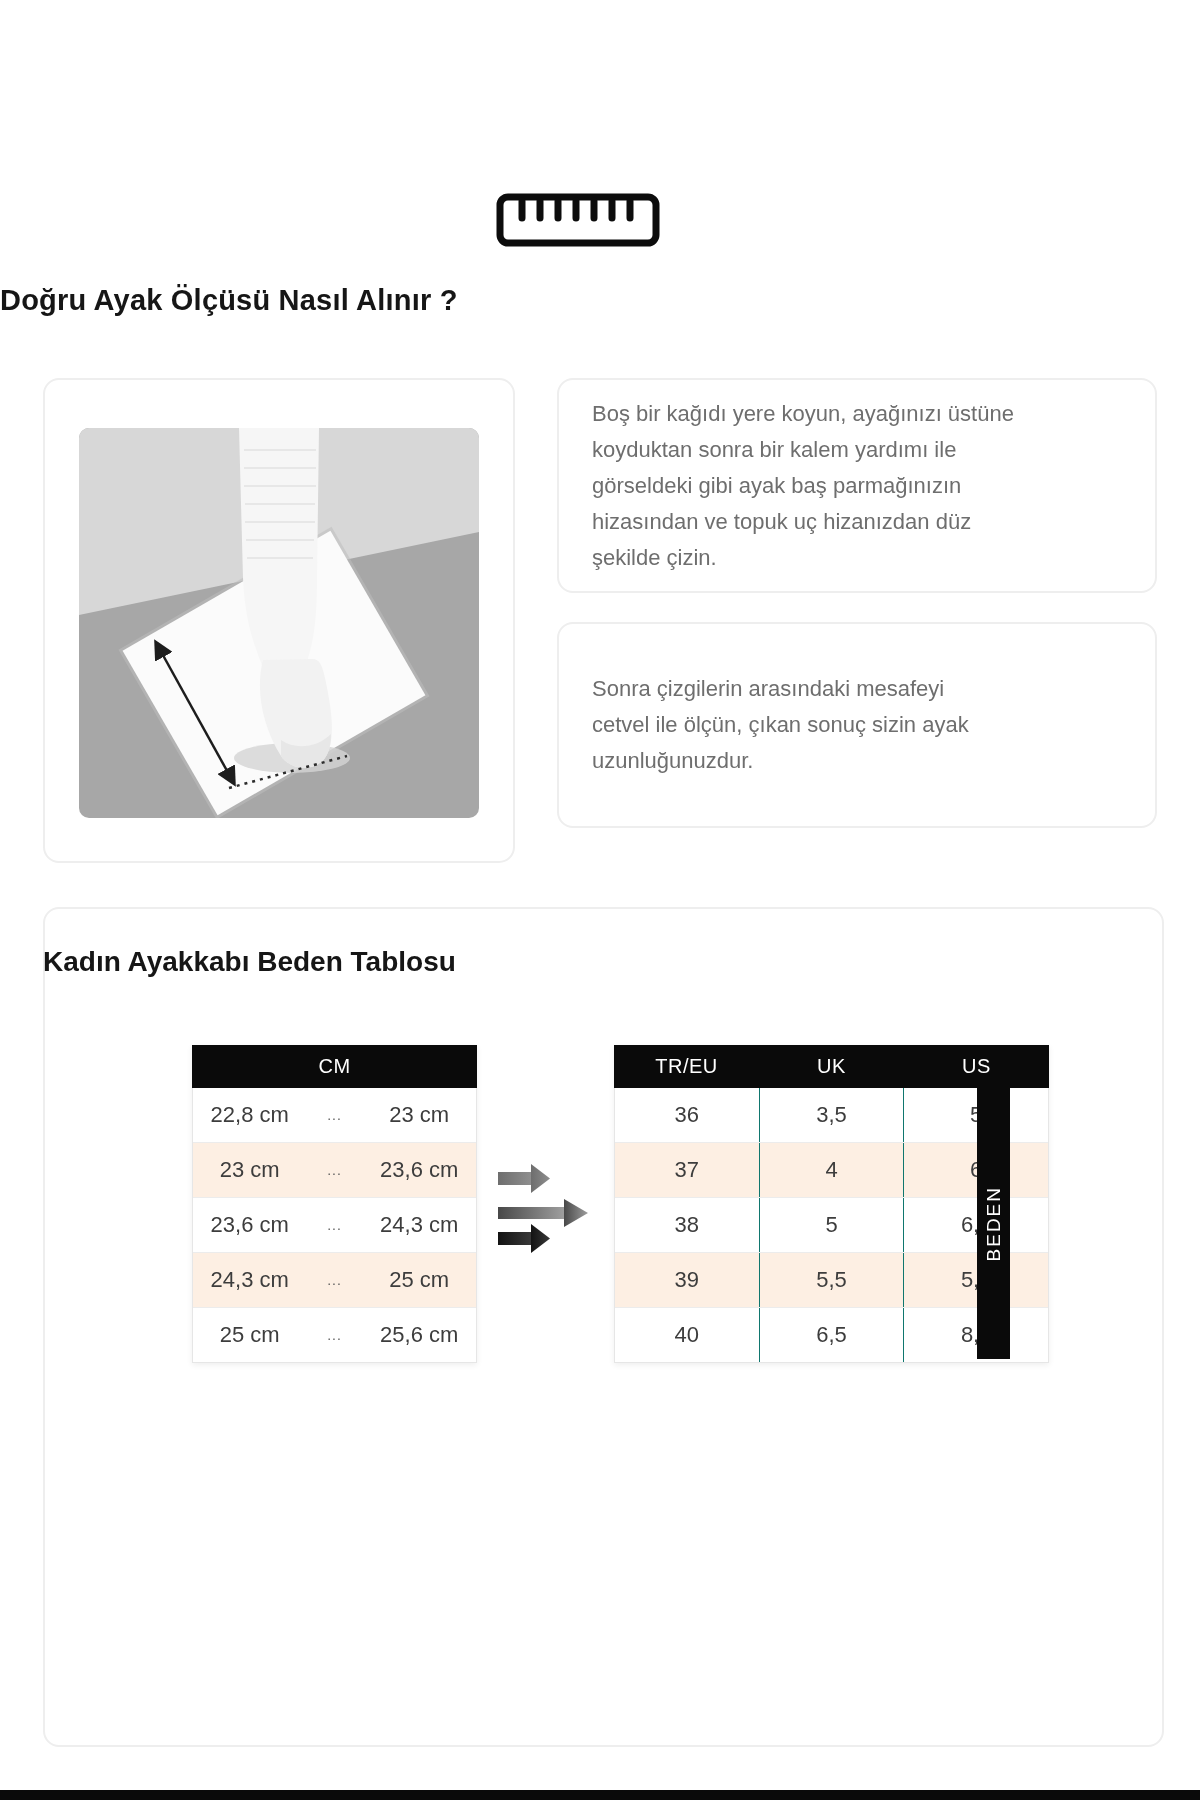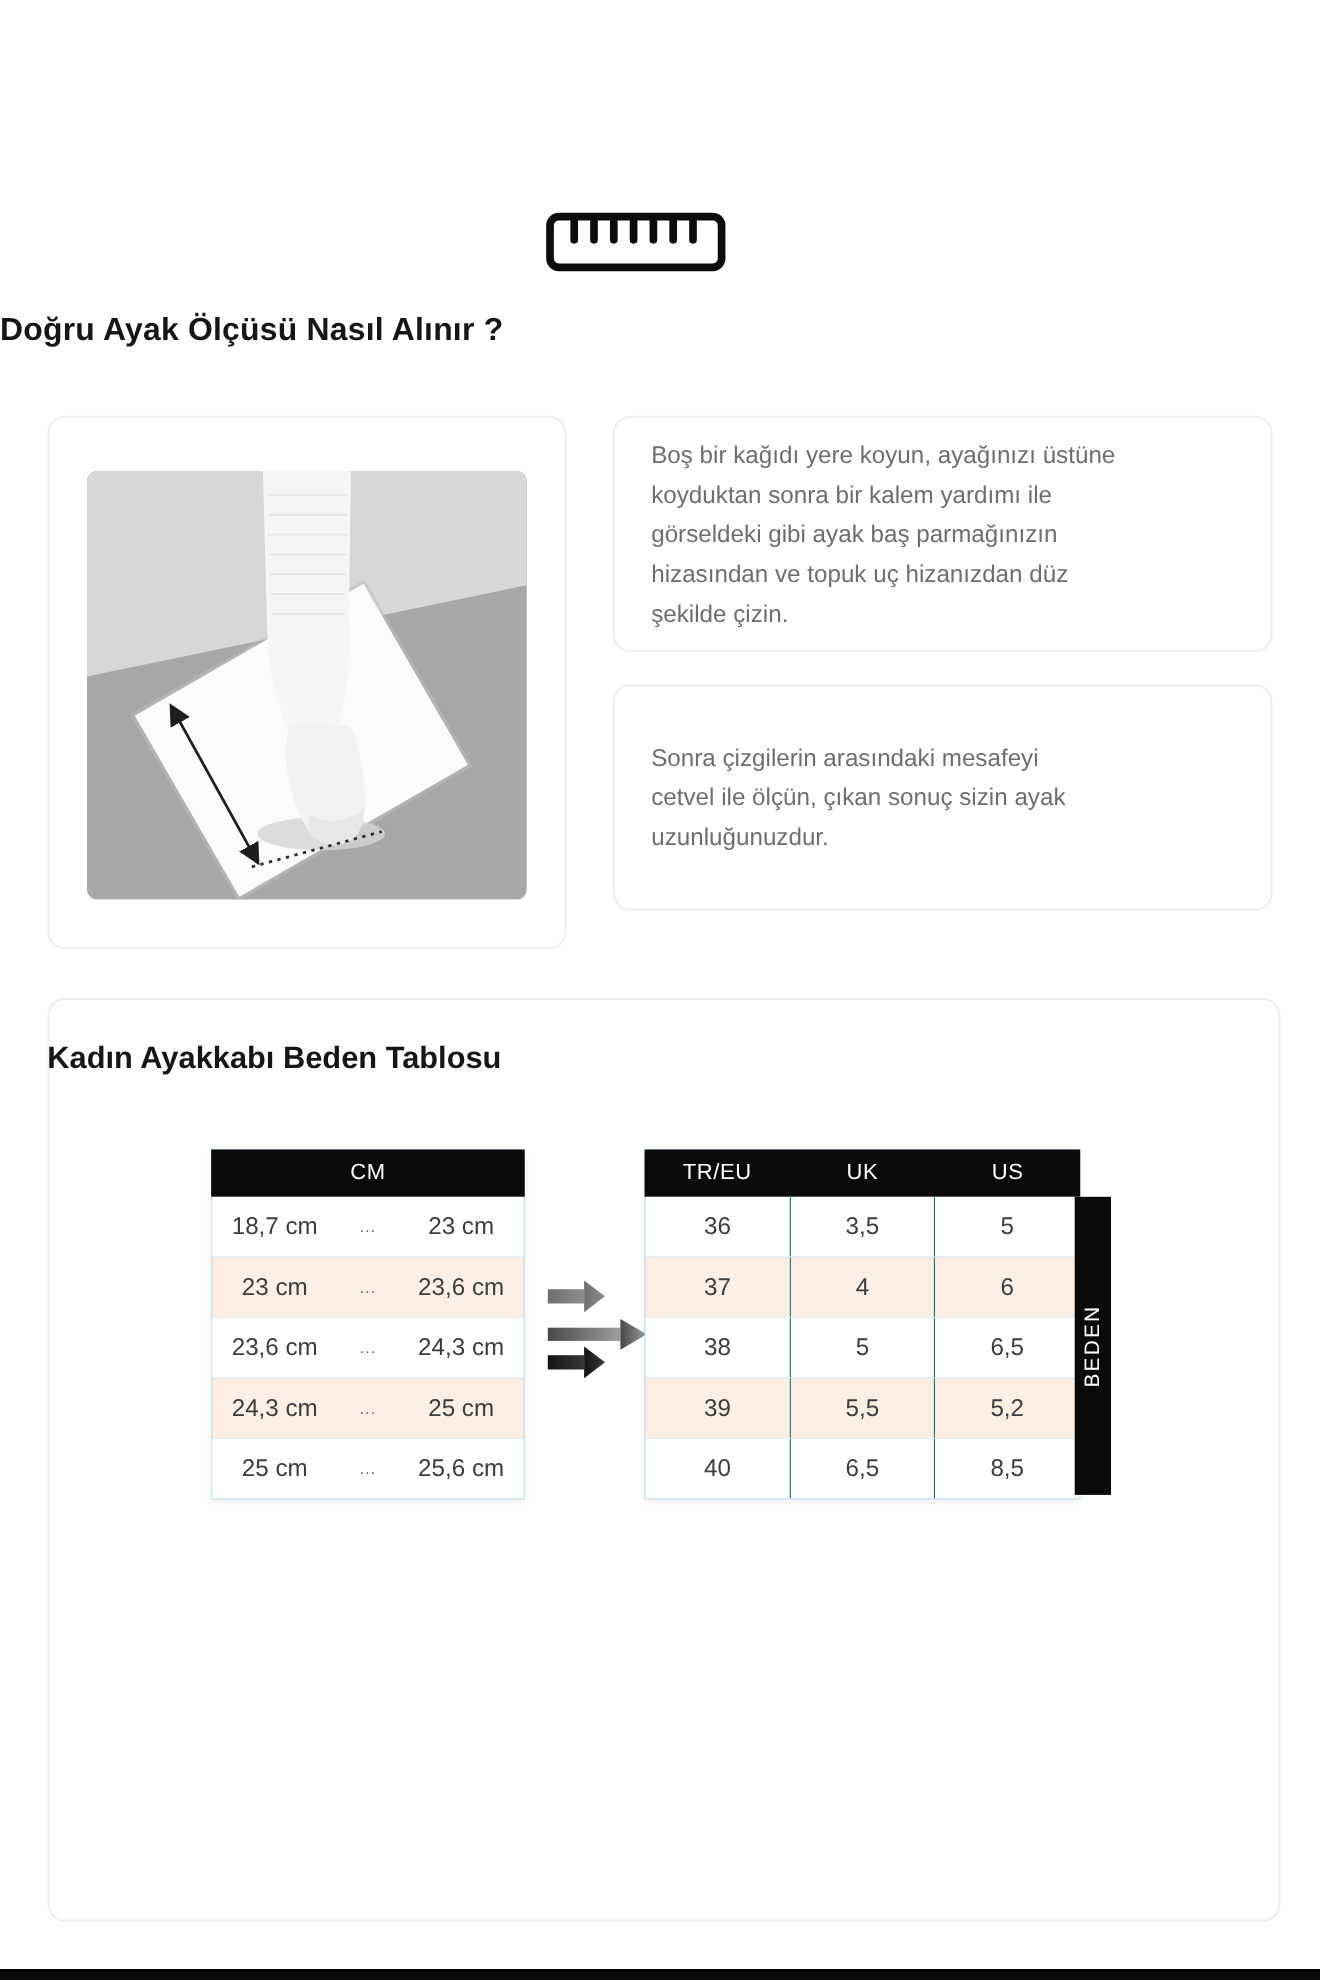--- a/index.html
+++ b/index.html
@@ -27,24 +27,24 @@
   .card-step1{left:557px;top:378px;width:600px;height:215px;}
   .card-step2{left:557px;top:622px;width:600px;height:206px;}
   .step-line{font-size:22px;line-height:36px;color:#6e6e6e;}
   
   .card-guide{left:43px;top:907px;width:1121px;height:840px;}
   .title-guide{
     position:absolute;left:43px;top:946px;width:1121px;text-align:left;
     font-size:28px;font-weight:700;color:#161616;
   }
   
-  .tbl{position:absolute;box-sizing:border-box;background:#7dd3fc;
+  .tbl{position:absolute;box-sizing:border-box;background:#ef4444;
        box-shadow:0 2px 6px rgba(0,0,0,.07);}
   .tbl-cm{left:192px;top:1045px;width:285px;}
-  .tbl-size{left:586px;top:1045px;width:396px;}
+  .tbl-size{left:614px;top:1045px;width:435px;}
   .tbl-head{
     height:43px;background:#0a0a0a;color:#ffffff;display:flex;
     align-items:center;justify-content:center;font-size:20px;letter-spacing:.5px;
   }
   .tbl-head .hcell{flex:1;text-align:center;}
   .tbl-body{border:1px solid #e6e6e6;border-top:none;}
   .trow{height:54px;display:flex;align-items:center;background:#fff;
         border-bottom:1px solid #ececec;font-size:22px;color:#3d3d3d;}
   .tbl-body .trow:last-of-type{border-bottom:none;}
   .tbl-body .trow:nth-child(even){background:#fdefe3;}
@@ -159,21 +159,21 @@
   <div class="card card-guide"></div>
   <div class="title-guide">Kadın Ayakkabı Beden Tablosu</div>
 
   <div class="tbl tbl-cm">
     <div class="tbl-head">
       <div class="hcell">CM</div>
     </div>
     <div class="tbl-body">
 
         <div class="trow">
-          <div class="cell">18,7 cm</div>
+          <div class="cell">22,8 cm</div>
           <div class="cell-dots">...</div>
           <div class="cell">23 cm</div>
         </div>
 
         <div class="trow">
           <div class="cell">23 cm</div>
           <div class="cell-dots">...</div>
           <div class="cell">23,6 cm</div>
         </div>
 

